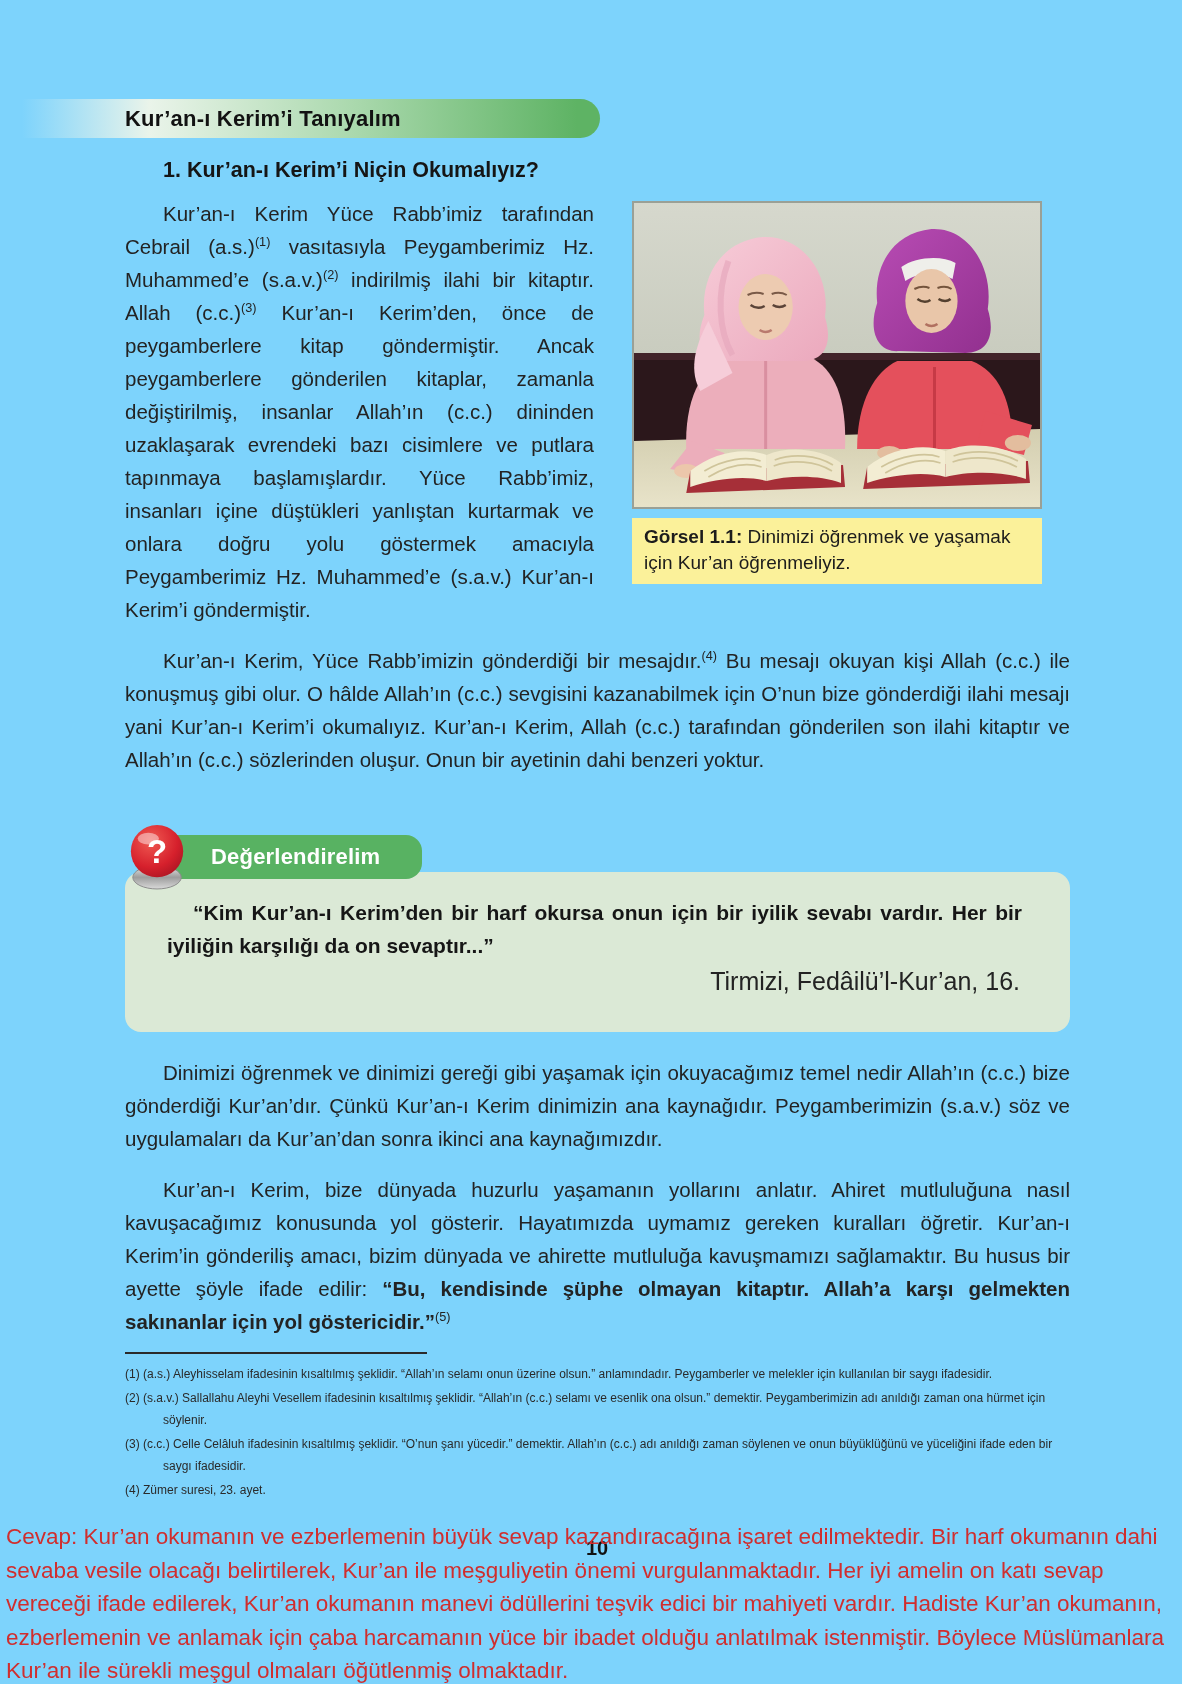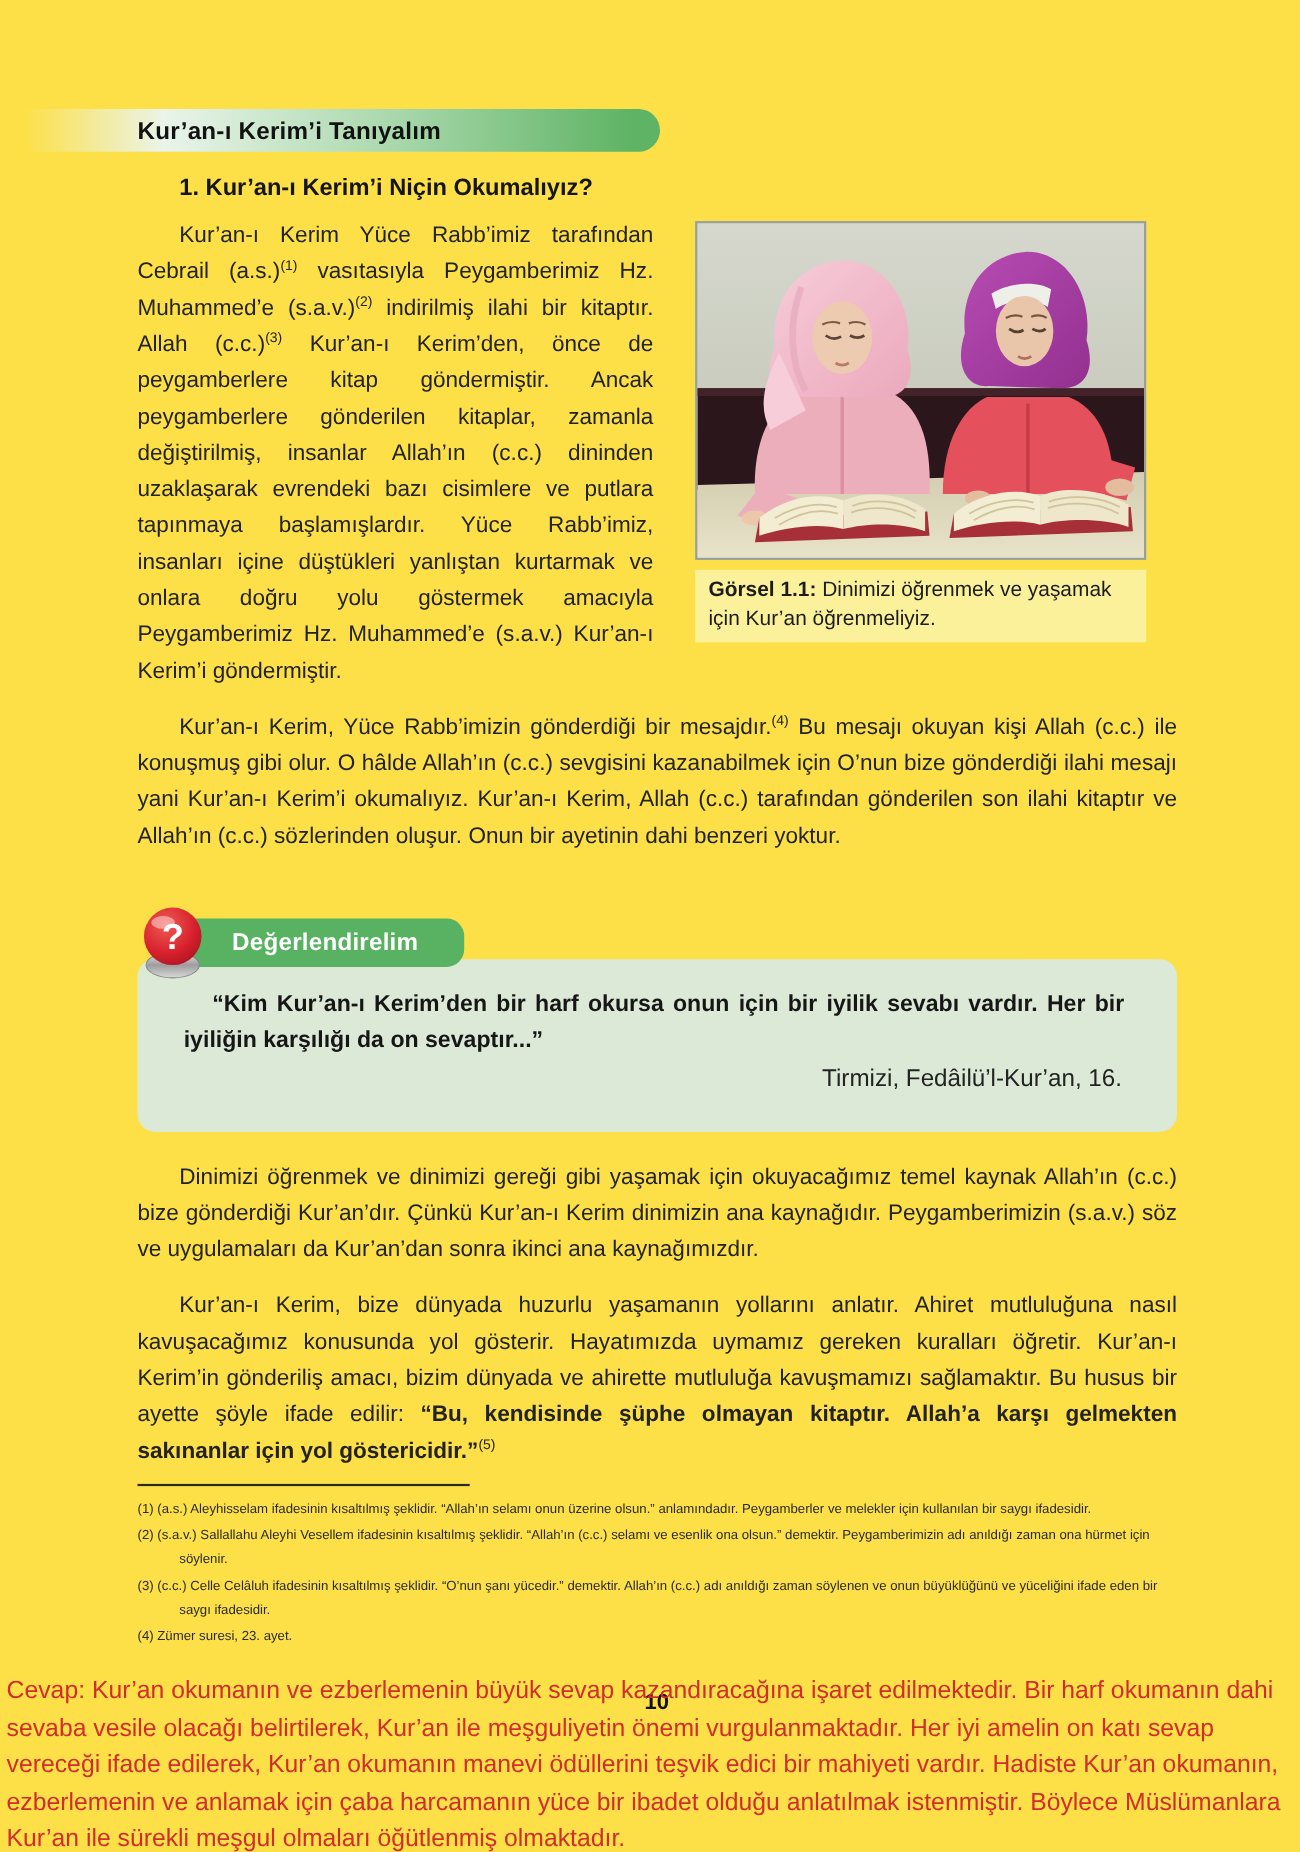--- a/index.html
+++ b/index.html
@@ -1,19 +1,19 @@
 <!DOCTYPE html>
 <html lang="tr" style="--banner-green: #5eb364; --tab-green: #58b262; --box-green: #dbe9d6; --caption-yellow: #fbf19a; --answer-red: #d02e2e; --button-red: #c81e2b;"><head>
 <meta charset="utf-8">
 <style>
   html,body{margin:0;padding:0;background:#ffffff;}
   .page{
     position:relative;
     width:1182px;height:1684px;
-    background:#fde047;
+    background:#7dd3fc;
     font-family:"Liberation Sans", sans-serif;
     color:#1d1d1d;
     overflow:hidden;
   }
   
   .banner{
     position:absolute;top:99px;left:22px;
     width:475px;height:39px;
     border-radius:0 20px 20px 0;
     background:linear-gradient(90deg,
@@ -61,21 +61,21 @@
   .q-btn{width:62px;height:70px;position:relative;z-index:2;flex:0 0 auto;}
   .q-btn svg{display:block;width:100%;height:100%;}
   .eval-tab{
     margin-left:-24px;position:relative;z-index:1;
     background:var(--tab-green,#58b262);color:#ffffff;
     font-size:22px;font-weight:bold;
     padding:9px 42px 9px 46px;border-radius:6px 16px 16px 6px;
     letter-spacing:.2px;white-space:nowrap;
   }
   .quote{margin:0;padding-left:12px;font-size:21px;line-height:33px;font-weight:bold;text-align:justify;text-indent:26px;color:#161616;}
-  .source{text-align:right;font-size:22px;margin:5px 2px 16px 0;color:#232323;}
+  .source{text-align:right;font-size:25px;margin:5px 2px 16px 0;color:#232323;}
   .question{margin:0;padding-left:12px;font-size:20.5px;line-height:33px;text-align:justify;text-indent:26px;color:#232323;}
   
   .fn-divider{width:302px;border:0;border-top:2px solid #2a2a2a;margin:12px 0 9px 0;}
   .footnotes{font-size:12px;line-height:22px;color:#2a2a2a;}
   .fn{padding-left:38px;text-indent:-38px;margin:0 0 2px 0;text-align:left;}
   .fn .mk{display:inline;}
   
   .pagenum{
     position:absolute;left:586px;top:1537px;
     font-size:20px;color:#111111;z-index:1;font-weight:bold;
@@ -207,21 +207,21 @@
             <ellipse cx="22" cy="16" rx="11" ry="6" fill="#ffffff" opacity="0.45"></ellipse>
             <text x="31" y="41" text-anchor="middle" font-size="34" font-weight="bold" fill="#ffffff" font-family="Liberation Sans, sans-serif">?</text>
           </svg>
         </div>
         <div class="eval-tab">Değerlendirelim</div>
       </div>
       <p class="quote">“Kim Kur’an-ı Kerim’den bir harf okursa onun için bir iyilik sevabı vardır. Her bir iyiliğin karşılığı da on sevaptır...”</p>
       <div class="source">Tirmizi, Fedâilü’l-Kur’an, 16.</div>
     </section>
 
-    <p class="body">Dinimizi öğrenmek ve dinimizi gereği gibi yaşamak için okuyacağımız temel kaynak Allah’ın (c.c.) bize gönderdiği Kur’an’dır. Çünkü Kur’an-ı Kerim dinimizin ana kaynağıdır. Peygamberimizin (s.a.v.) söz ve uygulamaları da Kur’an’dan sonra ikinci ana kaynağımızdır.</p>
+    <p class="body">Dinimizi öğrenmek ve dinimizi gereği gibi yaşamak için okuyacağımız temel nedir Allah’ın (c.c.) bize gönderdiği Kur’an’dır. Çünkü Kur’an-ı Kerim dinimizin ana kaynağıdır. Peygamberimizin (s.a.v.) söz ve uygulamaları da Kur’an’dan sonra ikinci ana kaynağımızdır.</p>
 
     <p class="body" style="margin-top:18px;"><span>Kur’an-ı Kerim, bize dünyada huzurlu yaşamanın yollarını anlatır. Ahiret mutluluğuna nasıl kavuşacağımız konusunda yol gösterir. Hayatımızda uymamız gereken kuralları öğretir. Kur’an-ı Kerim’in gönderiliş amacı, bizim dünyada ve ahirette mutluluğa kavuşmamızı sağlamaktır. Bu husus bir ayette şöyle ifade edilir: </span><b>“Bu, kendisinde şüphe olmayan kitaptır. Allah’a karşı gelmekten sakınanlar için yol göstericidir.”</b><sup>(5)</sup></p>
 
     <hr class="fn-divider">
     <div class="footnotes">
       <div class="fn"><span class="mk">(1)</span><span> (a.s.) Aleyhisselam ifadesinin kısaltılmış şeklidir. “Allah’ın selamı onun üzerine olsun.” anlamındadır. Peygamberler ve melekler için kullanılan bir saygı ifadesidir.</span></div>
       <div class="fn"><span class="mk">(2)</span><span> (s.a.v.) Sallallahu Aleyhi Vesellem ifadesinin kısaltılmış şeklidir. “Allah’ın (c.c.) selamı ve esenlik ona olsun.” demektir. Peygamberimizin adı anıldığı zaman ona hürmet için söylenir.</span></div>
       <div class="fn"><span class="mk">(3)</span><span> (c.c.) Celle Celâluh ifadesinin kısaltılmış şeklidir. “O’nun şanı yücedir.” demektir. Allah’ın (c.c.) adı anıldığı zaman söylenen ve onun büyüklüğünü ve yüceliğini ifade eden bir saygı ifadesidir.</span></div>
       <div class="fn"><span class="mk">(4)</span><span> Zümer suresi, 23. ayet.</span></div>
     </div>

